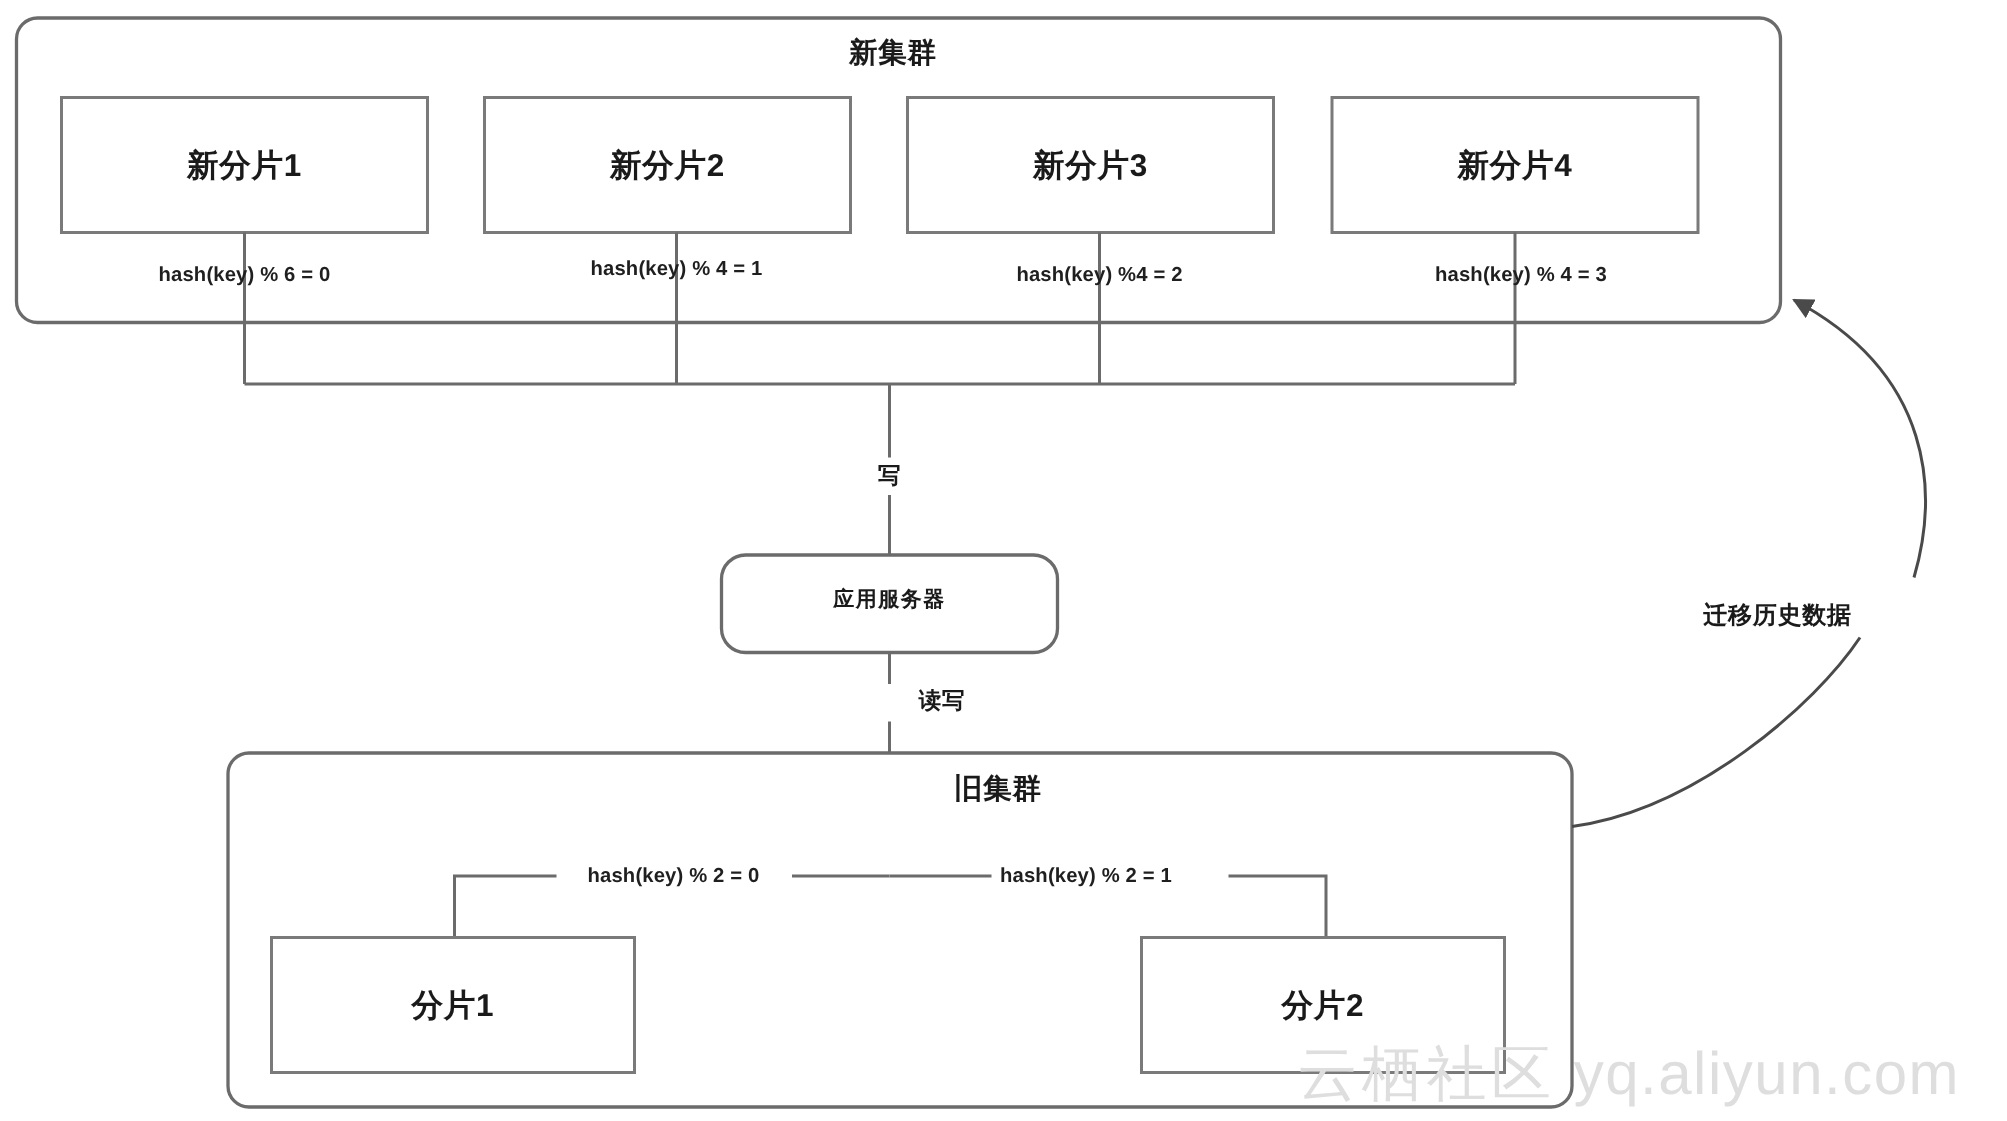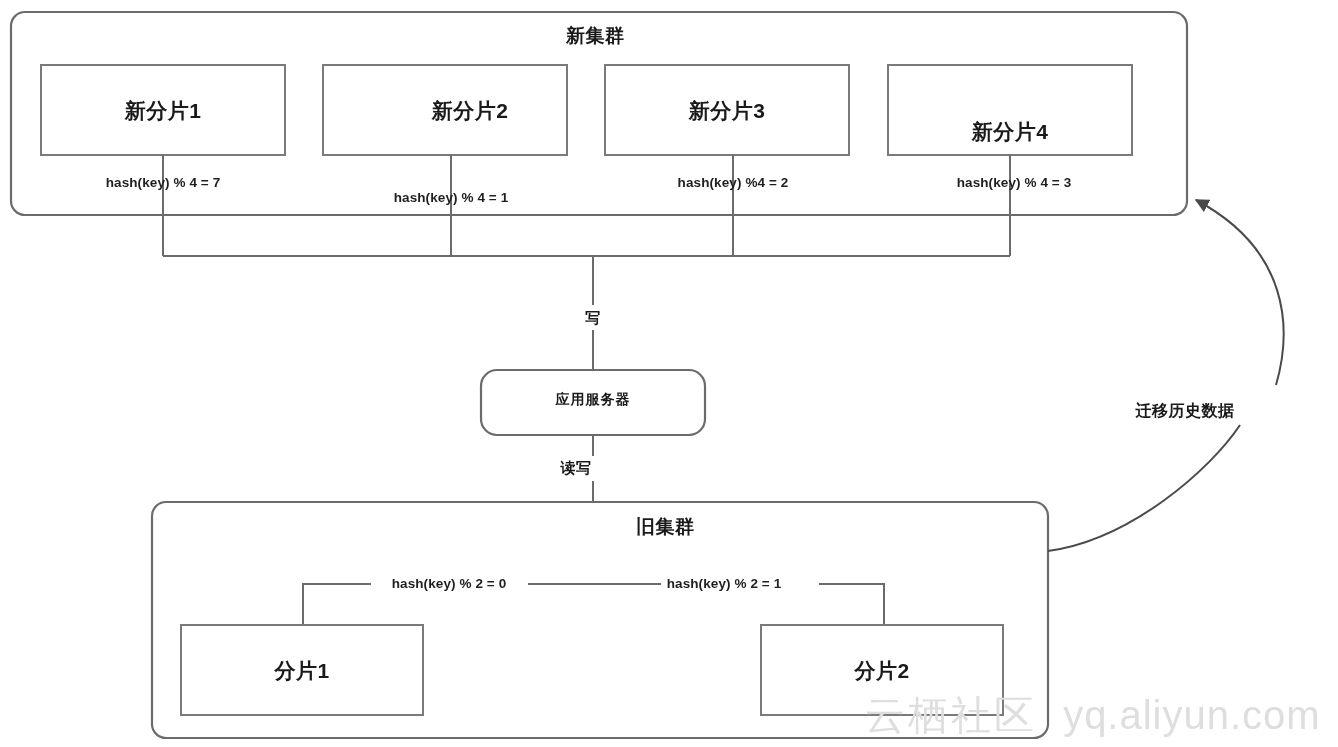--- a/index.html
+++ b/index.html
@@ -123,43 +123,43 @@
     <rect x="181" y="625" width="242" height="90" fill="#ffffff" stroke="#7a7a7a" stroke-width="2"></rect>
     <rect x="761" y="625" width="242" height="90" fill="#ffffff" stroke="#7a7a7a" stroke-width="2"></rect>
 
     <path d="M 1276 385 C 1292 330, 1290 250, 1196 200" fill="none" stroke="#4a4a4a" stroke-width="2" marker-end="url(#arrowhead)"></path>
     <path d="M 1048 551 C 1130 540, 1210 470, 1240 425" fill="none" stroke="#4a4a4a" stroke-width="2"></path>
   </svg>
 
   <div class="lbl cluster-title" style="left:566px; top:26px;">新集群</div>
 
   <div class="lbl shard-label" style="left:163px; top:100px; transform:translateX(-50%);">新分片1</div>
-  <div class="lbl shard-label" style="left:470px; top:100px; transform:translateX(-50%);">新分片2</div>
+  <div class="lbl shard-label" style="left:445px; top:100px; transform:translateX(-50%);">新分片2</div>
   <div class="lbl shard-label" style="left:727px; top:100px; transform:translateX(-50%);">新分片3</div>
-  <div class="lbl shard-label" style="left:1010px; top:100px; transform:translateX(-50%);margin-top:21px;">新分片4</div>
+  <div class="lbl shard-label" style="left:1010px; top:100px; transform:translateX(-50%);">新分片4</div>
 
-  <div class="lbl hash-label" style="left:163px; top:176px; transform:translateX(-50%);">hash(key) % 4 = 7</div>
-  <div class="lbl hash-label" style="left:451px; top:191px; transform:translateX(-50%);">hash(key) % 4 = 1</div>
+  <div class="lbl hash-label" style="left:163px; top:176px; transform:translateX(-50%);">hash(key) % 6 = 0</div>
+  <div class="lbl hash-label" style="left:451px; top:172px; transform:translateX(-50%);">hash(key) % 4 = 1</div>
   <div class="lbl hash-label" style="left:733px; top:176px; transform:translateX(-50%);">hash(key) %4 = 2</div>
   <div class="lbl hash-label" style="left:1014px; top:176px; transform:translateX(-50%);">hash(key) % 4 = 3</div>
 
   <div class="lbl edge-label" style="left:593px; top:310px; transform:translateX(-50%);">写</div>
 
   <div class="lbl node-label" style="left:593px; top:392px; transform:translateX(-50%);">应用服务器</div>
 
-  <div class="lbl edge-label" style="left:576px; top:460px; transform:translateX(-50%);">读写</div>
+  <div class="lbl edge-label" style="left:628px; top:460px; transform:translateX(-50%);">读写</div>
 
   <div class="lbl cluster-title" style="left:636px; top:517px;">旧集群</div>
 
   <div class="lbl hash-label" style="left:449px; top:577px; transform:translateX(-50%);">hash(key) % 2 = 0</div>
   <div class="lbl hash-label" style="left:724px; top:577px; transform:translateX(-50%);">hash(key) % 2 = 1</div>
 
   <div class="lbl shard-label" style="left:302px; top:660px; transform:translateX(-50%);">分片1</div>
   <div class="lbl shard-label" style="left:882px; top:660px; transform:translateX(-50%);">分片2</div>
 
   <div class="lbl annot-label" style="left:1185px; top:403px; transform:translateX(-50%);">迁移历史数据</div>
 
   <div class="watermark" style="left:865px; top:688px;">
     <span class="wm-cn">云栖社区</span>
-    <span style="margin-left:14px;">yq.aliyun.com</span>
+    <span style="">yq.aliyun.com</span>
   </div>
 
 </div>
 
 </body></html>

